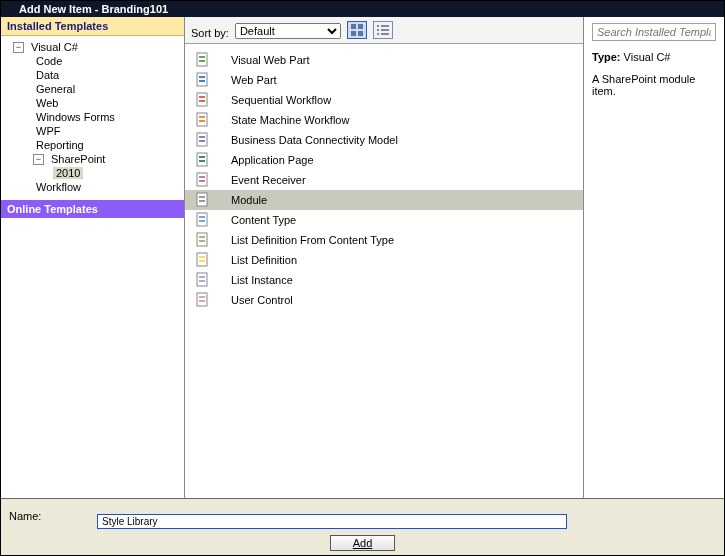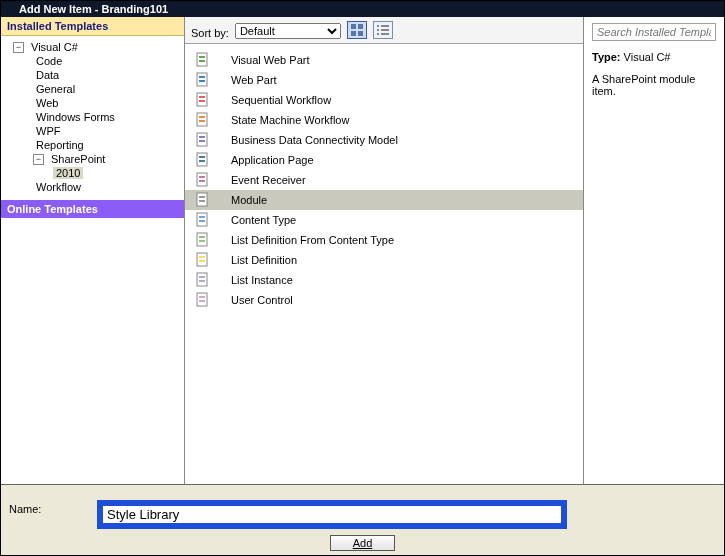--- a/index.html
+++ b/index.html
@@ -28,21 +28,21 @@
 .tpl { display: flex; align-items: center; padding: 2px 10px; cursor: pointer; gap: 20px; }
 .tpl.selected { background: #c9c9bd; }
 .tpl .icon { width: 16px; height: 16px; display: inline-flex; align-items: center; justify-content: center; }
 .details { width: 140px; padding: 6px 8px; display: flex; flex-direction: column; gap: 10px; }
 .search { border: 1px solid #a0a0a0; padding: 2px 4px; color: #888; font-style: italic; width: 100%; }
 .det-type { color: #000; }
 .det-type b { font-weight: bold; }
 .footer { border-top: 1px solid #666; background: #ece9d8; padding: 4px 8px; display: flex; flex-direction: column; gap: 6px; }
 .row { display: flex; align-items: center; gap: 8px; }
 .row label { width: 80px; }
-.row input[type=text] { flex: 1; border: 6px solid #1d4ed8; padding: 1px 4px; font-size: 13px; background: #fff; max-width: 470px; margin-top: 11px; }
+.row input[type=text] { flex: 1; border: 1px solid #1d4ed8; padding: 1px 4px; font-size: 10px; background: #fff; max-width: 470px; margin-top: 11px; }
 .btn-row { display: flex; justify-content: center; }
 .btn { border: 1px solid #555; background: linear-gradient(#fdfdfd,#e4e4e4); padding: 1px 22px; cursor: pointer; font-size: 11px; }
 </style>
 </head>
 <body>
 
 <div class="window">
   <div class="titlebar">
     <span>Add New Item - Branding101</span>
   </div>

